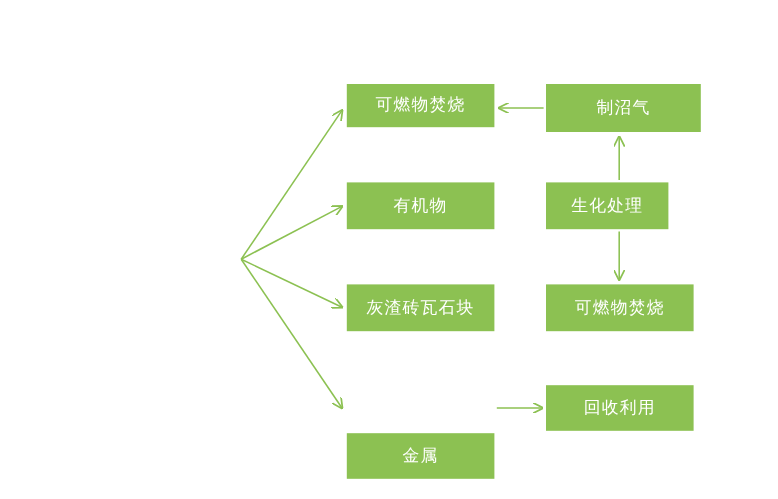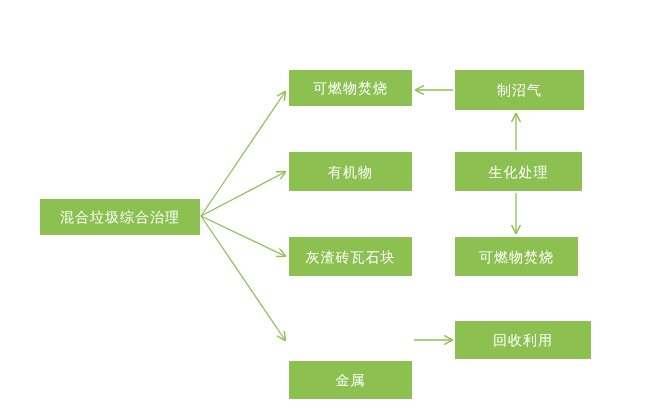--- a/index.html
+++ b/index.html
@@ -43,23 +43,23 @@
     left: 40px;
     top: 199px;
     width: 160px;
     height: 36px;
   }
   .node-c2r1 { left: 289px; top: 70px;  width: 123px; height: 36px; }
   .node-c2r2 { left: 289px; top: 152px; width: 123px; height: 39px; align-items: center; }
   .node-c2r3 { left: 289px; top: 237px; width: 123px; height: 39px; justify-content: center; }
   .node-c2r4 { left: 289px; top: 321px; width: 123px; height: 38px; margin-top: 40px; }
   .node-c3r1 { left: 455px; top: 70px;  width: 129px; height: 40px; }
-  .node-c3r2 { left: 455px; top: 152px; width: 127px; height: 39px; }
+  .node-c3r2 { left: 455px; top: 152px; width: 102px; height: 39px; }
   .node-c3r3 { left: 455px; top: 237px; width: 123px; height: 39px; }
-  .node-c3r4 { left: 455px; top: 321px; width: 136px; height: 38px; }
+  .node-c3r4 { left: 455px; top: 321px; width: 123px; height: 38px; }
 </style>
 </head>
 <body>
 
 <div id="diagram-canvas">
 
   <svg id="edge-layer" viewBox="0 0 648 416" width="648" height="416" xmlns="http://www.w3.org/2000/svg">
     <defs>
       <marker id="arrowhead" viewBox="0 0 10 10" refX="9" refY="5" markerWidth="7" markerHeight="7" orient="auto-start-reverse">
         <path d="M 0 0 L 10 5 L 0 10" fill="none" stroke="#8CC152" stroke-width="1.6"></path>
@@ -75,23 +75,20 @@
       <line x1="453" y1="90" x2="416" y2="90"></line>
 
       <line x1="516" y1="150" x2="516" y2="114"></line>
 
       <line x1="516" y1="193" x2="516" y2="233"></line>
 
       <line x1="414" y1="340" x2="452" y2="340"></line>
     </g>
   </svg>
 
-  <div class="node node-root">
-    <span>混合垃圾综合治理</span>
-  </div>
 
   <div class="node node-c2r1">
     <span>可燃物焚烧</span>
   </div>
 
   <div class="node node-c2r2">
     <span>有机物</span>
   </div>
 
   <div class="node node-c2r3">

